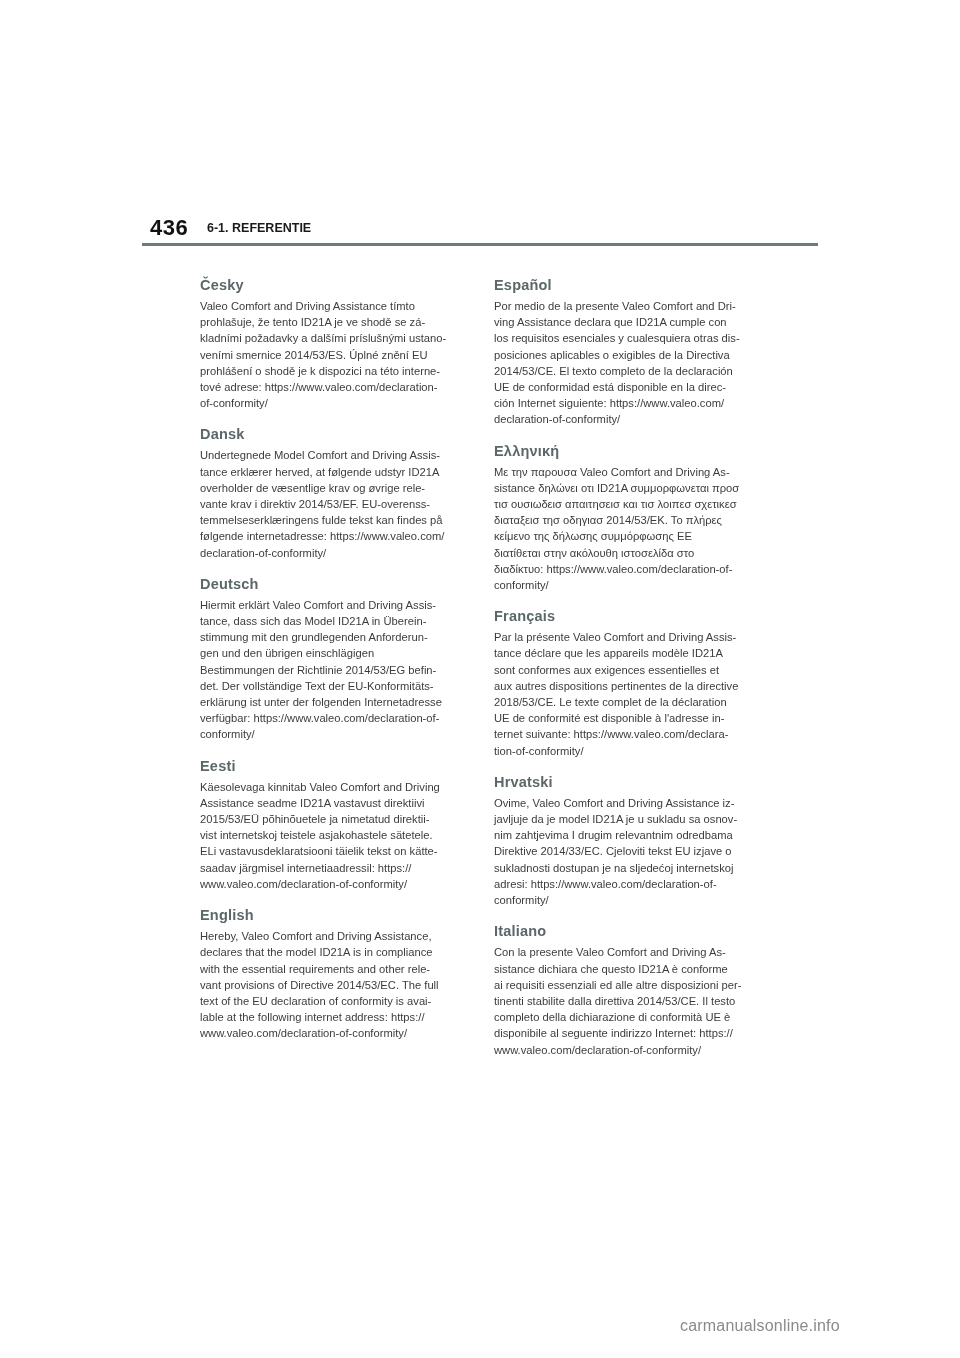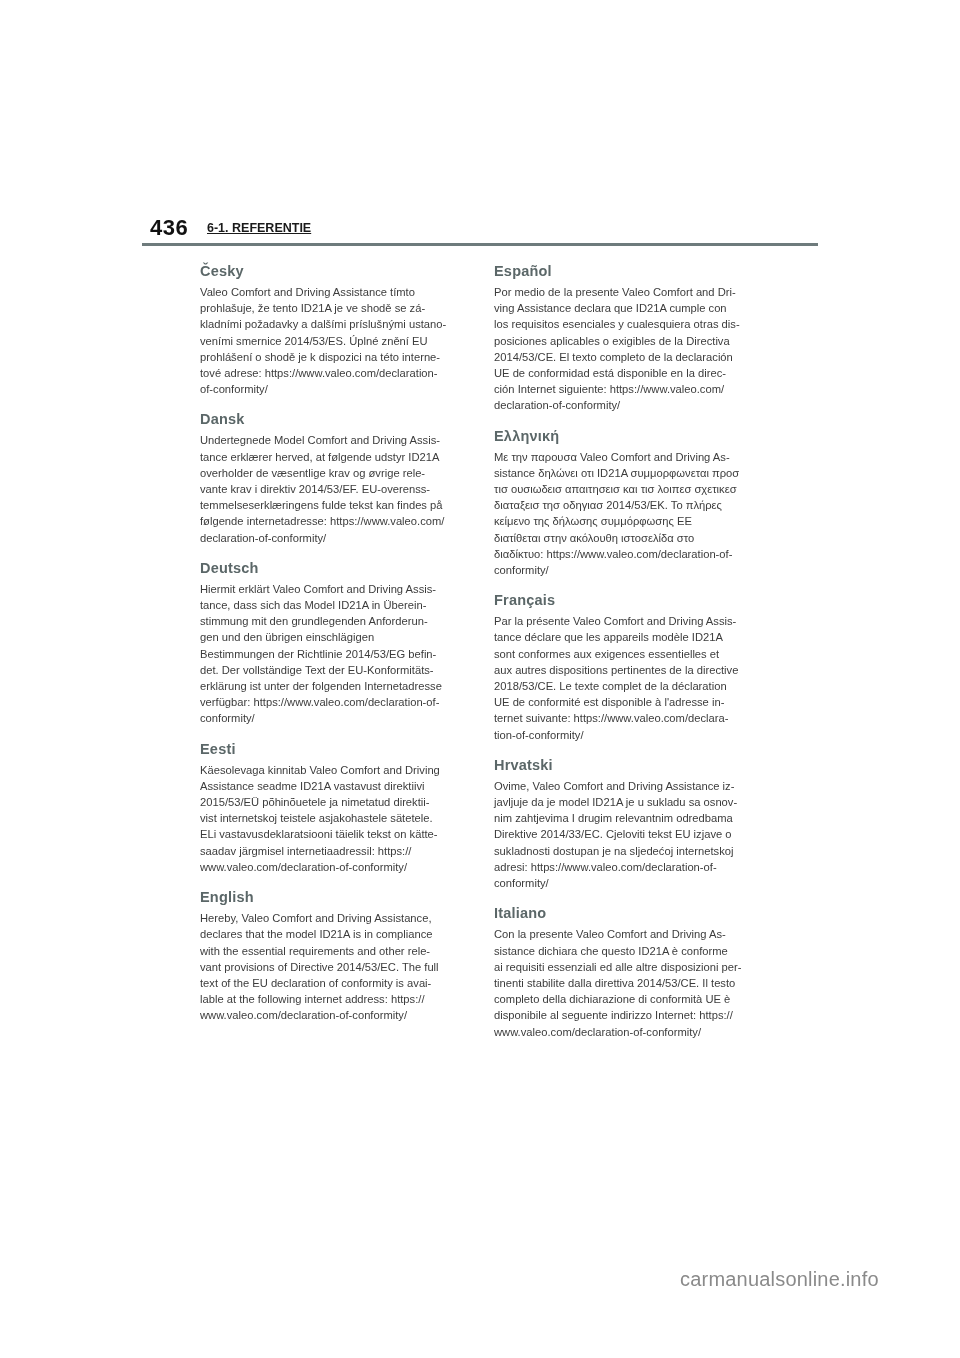--- a/index.html
+++ b/index.html
@@ -33,21 +33,20 @@
     color: #111111;
   }
   .section-title {
     position: absolute;
     left: 65px;
     top: 9px;
     font-family: "Liberation Sans", sans-serif;
     font-weight: bold;
     font-size: 12.5px;
     color: #1a1a1a;
-    text-decoration: underline;
   }
   .header-rule {
     position: absolute;
     left: 142px;
     top: 243px;
     width: 676px;
     height: 3px;
     background: #6e7b7c;
   }
   .column {
@@ -56,44 +55,44 @@
   }
   .col-left {
     left: 200px;
     width: 270px;
   }
   .col-right {
     left: 494px;
     width: 270px;
   }
   .lang-block {
-    margin: 0 0 13px 0;
+    margin: 14px 0 13px 0;
   }
   .lang-heading {
     font-family: "Liberation Sans", sans-serif;
     font-weight: bold;
     font-size: 14.5px;
     color: #5b6768;
     margin: 0 0 4px 0;
     line-height: 18px;
     letter-spacing: 0.2px;
   }
   .lang-line {
     font-family: "Liberation Sans", sans-serif;
     font-size: 11.2px;
     line-height: 16.2px;
     color: #3c3c3c;
     white-space: nowrap;
   }
   .watermark {
     position: absolute;
     left: 680px;
-    top: 1268px;
-    font-family: "Liberation Sans", sans-serif;
-    font-size: 20px;
+    top: 1317px;
+    font-family: "Liberation Sans", sans-serif;
+    font-size: 16px;
     color: #8a8a8a;
     letter-spacing: 0.2px;
   }
 </style>
 </head>
 <body>
 
 <div class="page-header">
   <span class="page-number">436</span>
   <span class="section-title">6-1. REFERENTIE</span>

